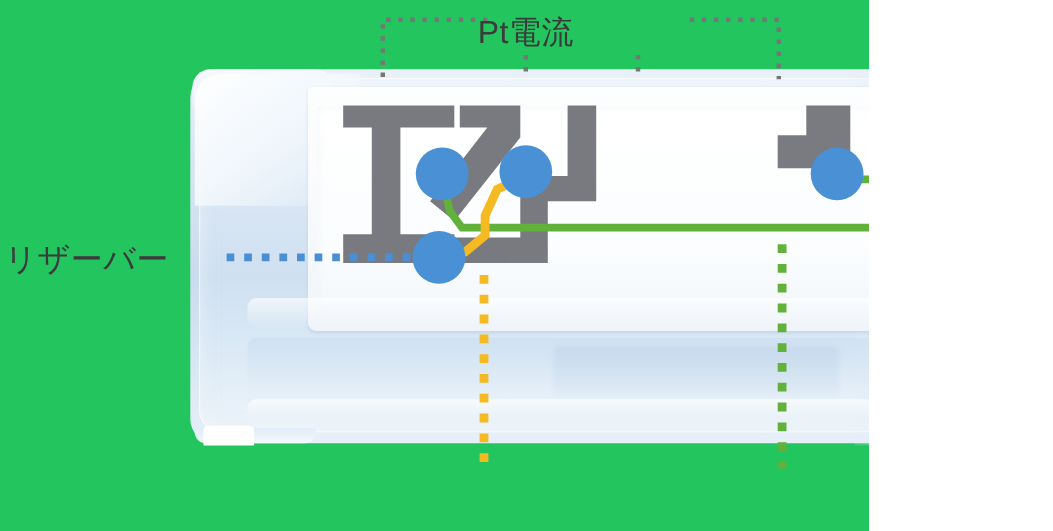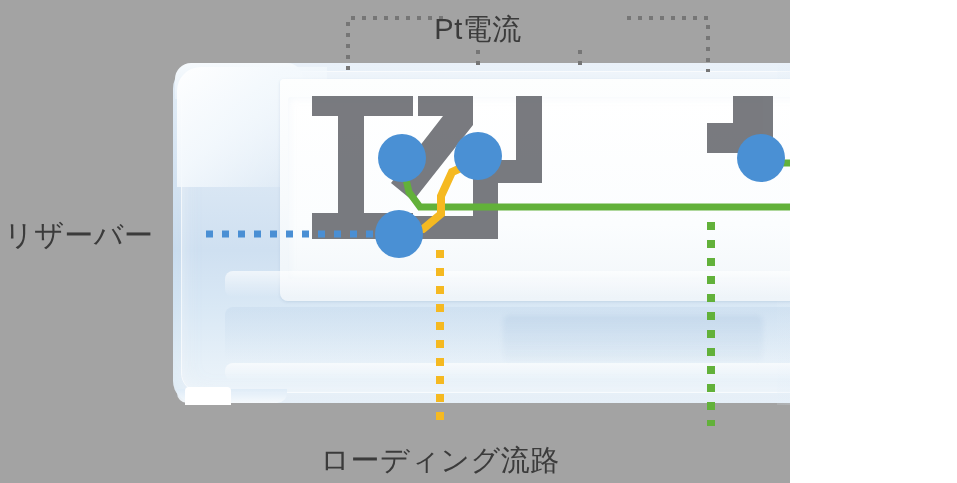--- a/index.html
+++ b/index.html
@@ -4,21 +4,21 @@
 <style>
   html,body{margin:0;padding:0;background:#ffffff;}
   body{
     font-family:"Liberation Sans","DejaVu Sans",sans-serif;
     -webkit-font-smoothing:antialiased;
   }
   #stage{
     position:relative;
     width:790px;
     height:483px;
-    background:#a3a3a3;
+    background:#22c55e;
     overflow:hidden;
   }
 
   
   .device{
     position:absolute;
     left:173px; top:63px;
     width:786px; height:340px;
   }
   
@@ -226,16 +226,15 @@
       <circle cx="478" cy="156" r="24"></circle>
       <circle cx="399" cy="234" r="24"></circle>
       <circle cx="761" cy="158" r="24"></circle>
     </g>
   </svg>
 
   <div class="lbl" id="label-pt">Pt電流</div>
 
   <div class="lbl" id="label-reservoir">リザーバー</div>
 
-  <div class="lbl" id="label-loading">ローディング流路</div>
 
 
 </div>
 
 </body></html>

